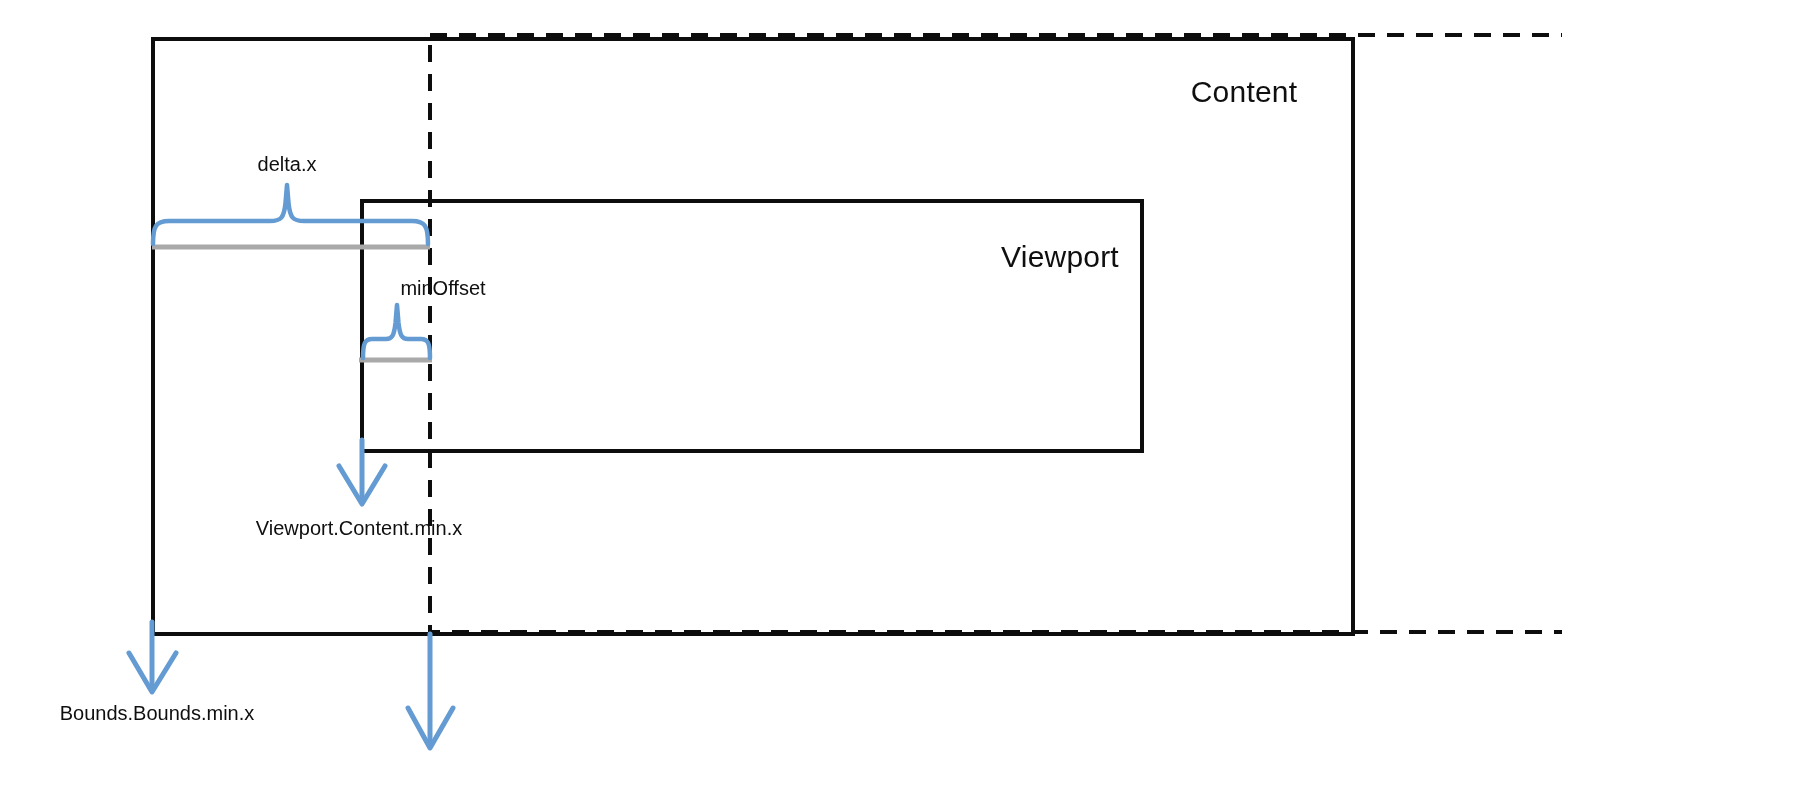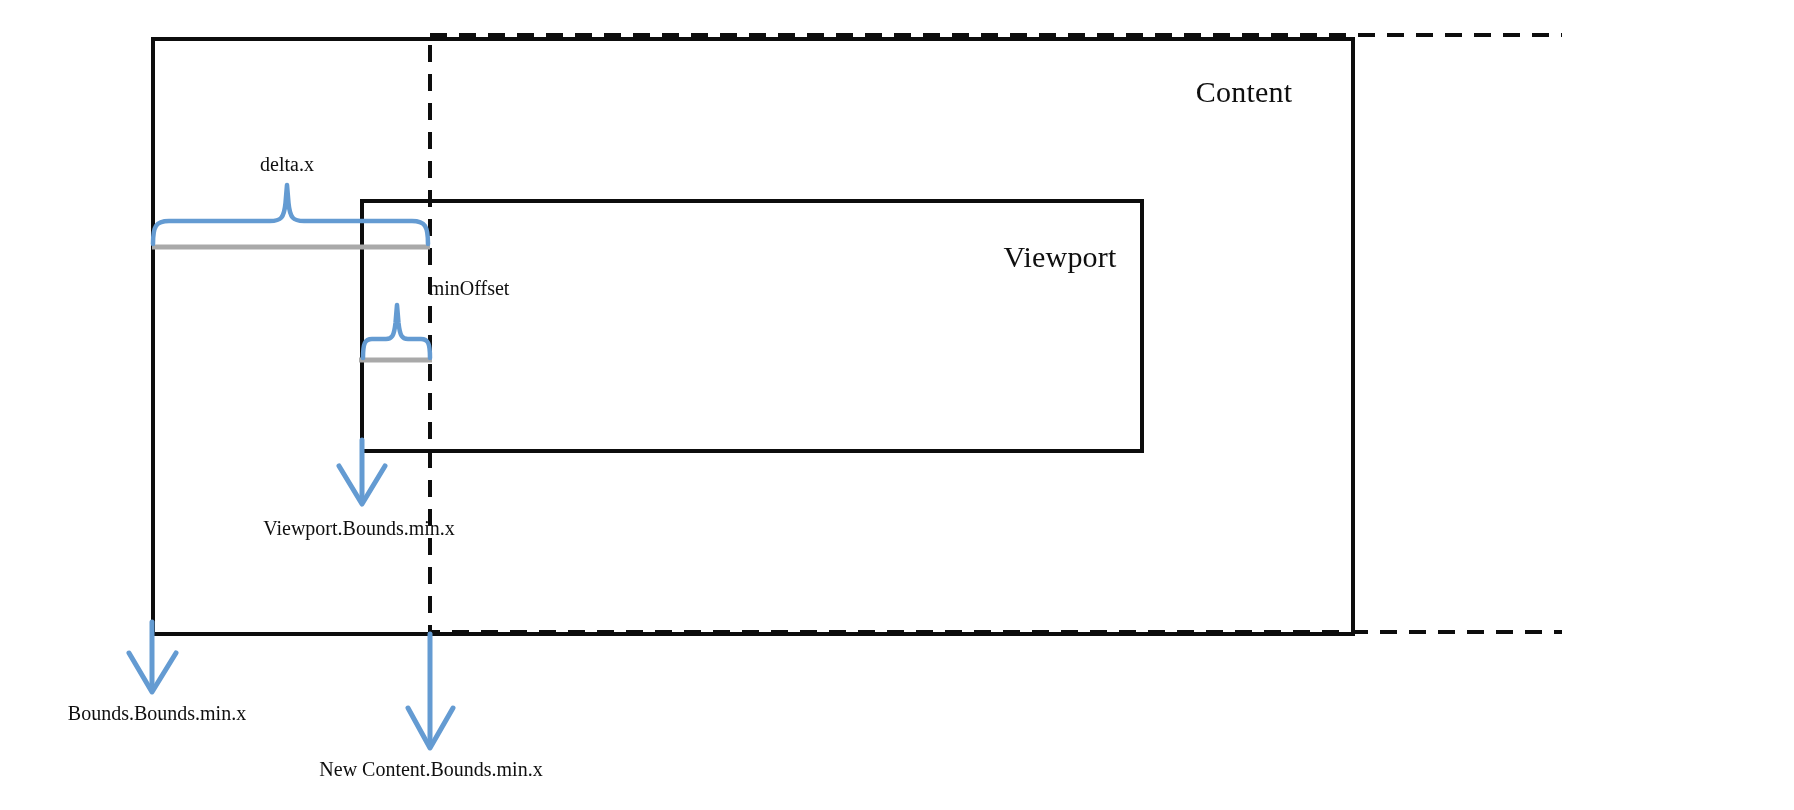--- a/index.html
+++ b/index.html
@@ -6,21 +6,21 @@
     margin: 0;
     padding: 0;
     background: #ffffff;
   }
   .canvas {
     position: relative;
     width: 1562px;
     height: 810px;
     background: #ffffff;
     overflow: hidden;
-    font-family: Liberation Serif, serif;
+    font-family: Liberation Sans, sans-serif;
   }
   .shapes {
     position: absolute;
     left: 0;
     top: 0;
   }
   .lbl {
     position: absolute;
     transform: translate(-50%, -50%);
     white-space: nowrap;
@@ -71,21 +71,20 @@
       <path d="M 408 708 L 430 748 L 453 708"></path>
     </g>
   </svg>
 
   <div class="lbl title" style="left:1244px; top:92px;">Content</div>
 
   <div class="lbl title" style="left:1060px; top:257px;">Viewport</div>
 
   <div class="lbl anno" style="left:287px; top:164px;">delta.x</div>
 
-  <div class="lbl anno" style="left:469px; top:288px;">minOffset</div>
+  <div class="lbl anno" style="left:443px; top:288px;">minOffset</div>
 
-  <div class="lbl anno" style="left:359px; top:528px;">Viewport.Bounds.min.x</div>
+  <div class="lbl anno" style="left:359px; top:528px;">Viewport.Content.min.x</div>
 
   <div class="lbl anno" style="left:157px; top:713px;">Bounds.Bounds.min.x</div>
 
-  <div class="lbl anno" style="left:431px; top:769px;">New Content.Bounds.min.x</div>
 
 </div>
 
 </body></html>

